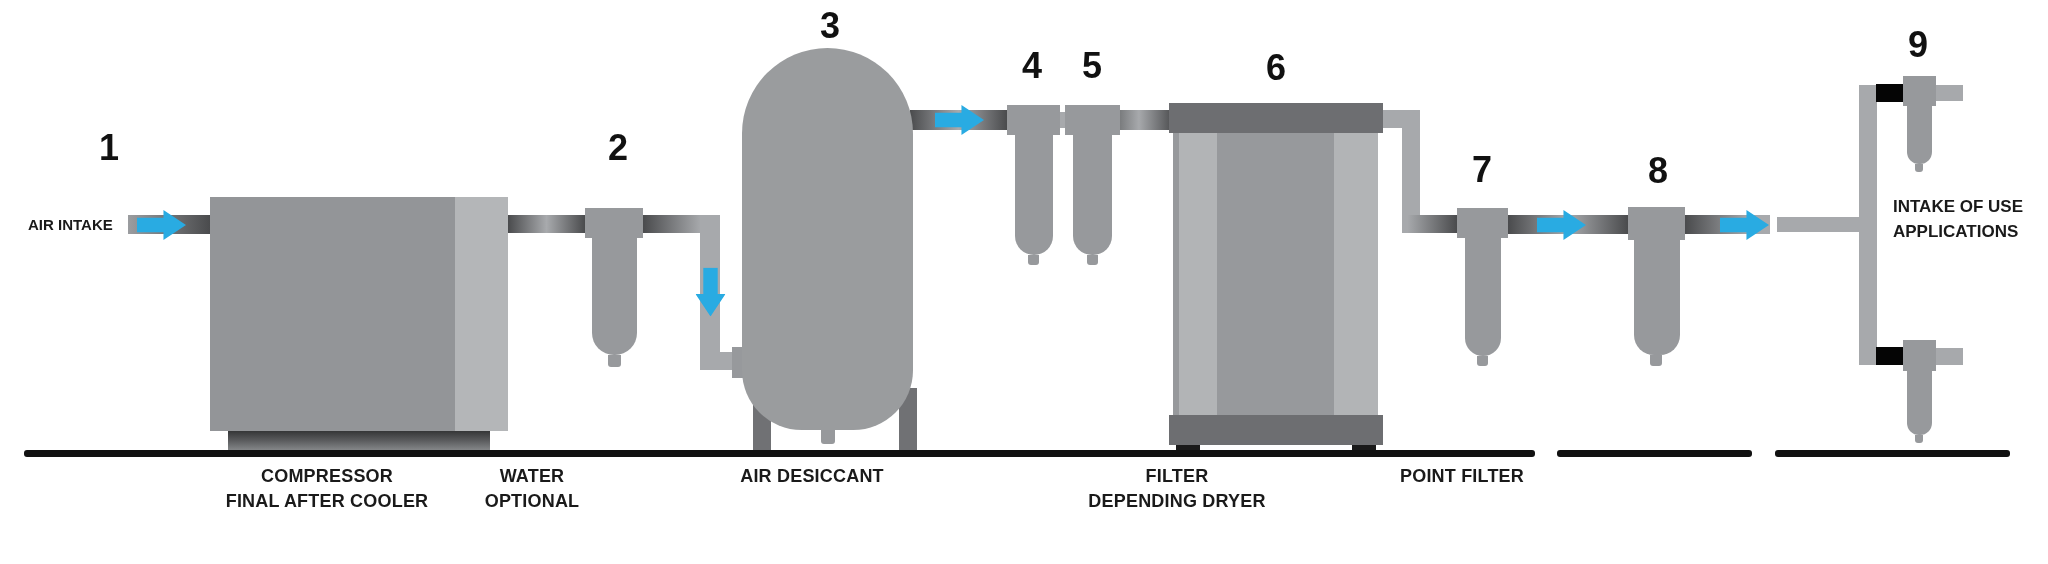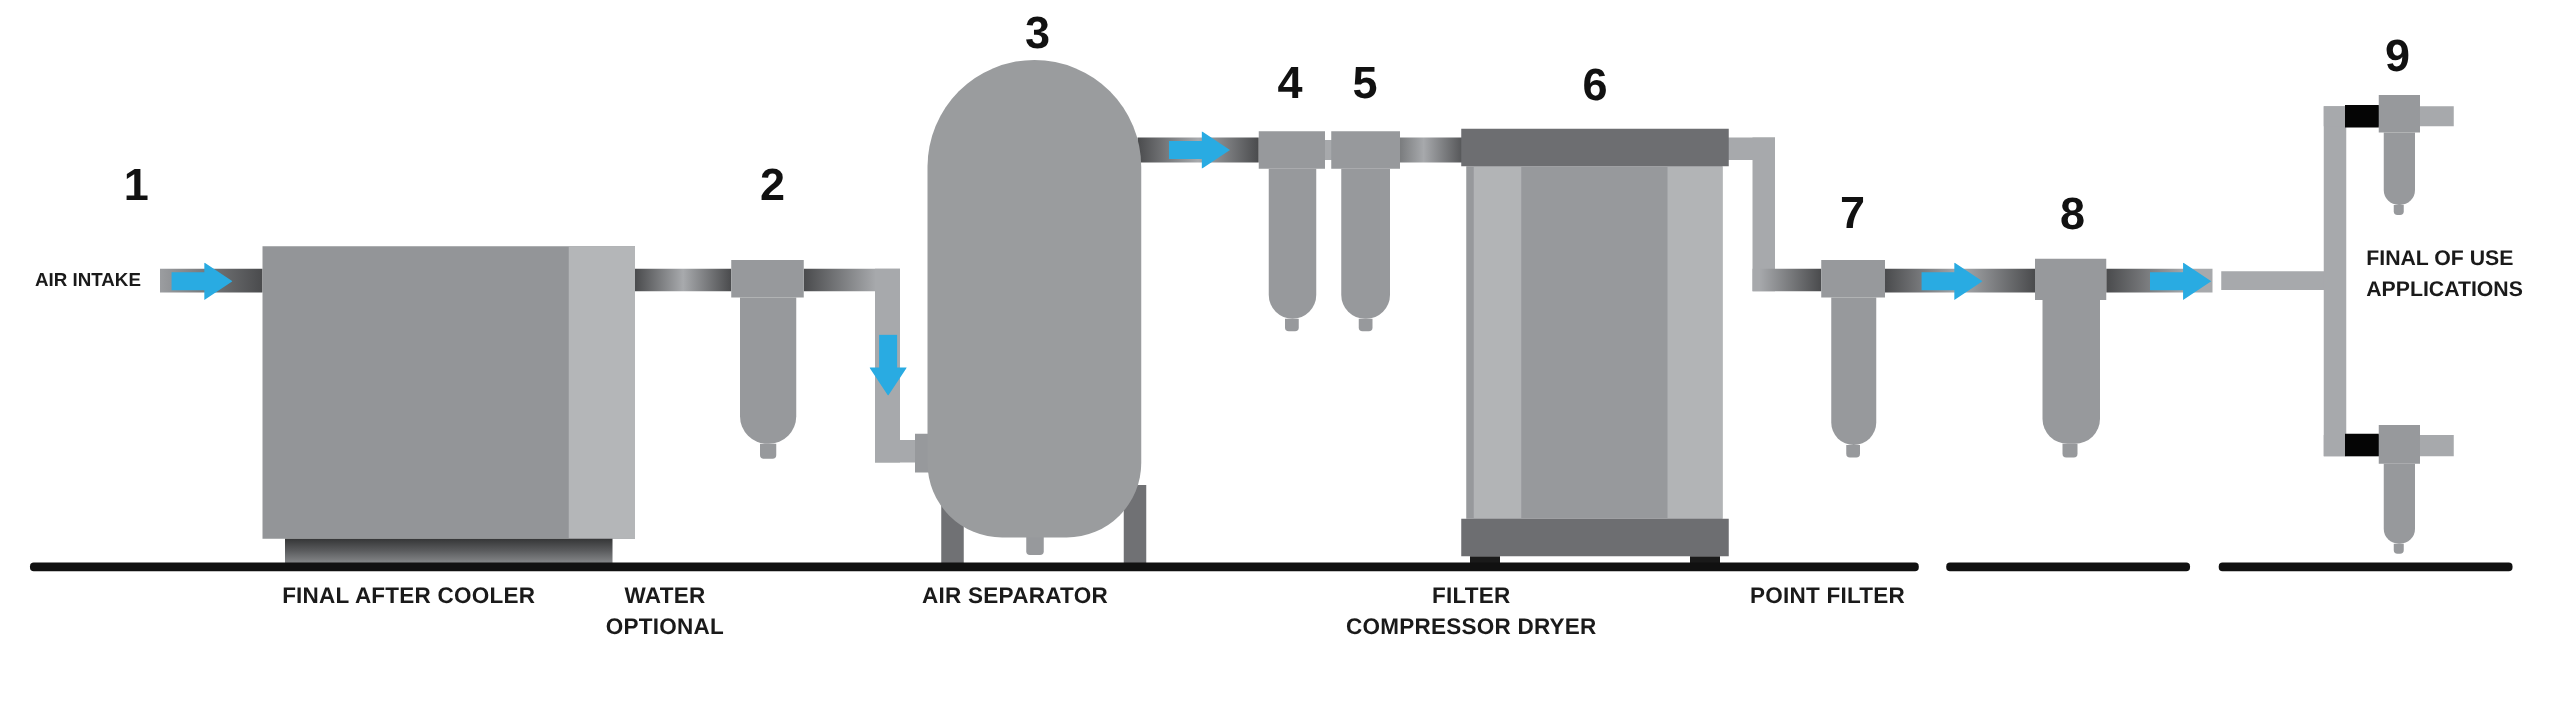--- a/index.html
+++ b/index.html
@@ -135,39 +135,40 @@
 
   <div class="fhead" style="left:1903px;top:76px;width:33px;height:30px;"></div>
   <div class="fbody" style="left:1907px;top:106px;width:25px;height:58px;border-radius:0 0 12px 12px;"></div>
   <div class="fstub" style="left:1915px;top:164px;width:8px;height:8px;"></div>
 
   <div class="fhead" style="left:1903px;top:340px;width:33px;height:31px;"></div>
   <div class="fbody" style="left:1907px;top:371px;width:25px;height:64px;border-radius:0 0 12px 12px;"></div>
   <div class="fstub" style="left:1915px;top:435px;width:8px;height:8px;"></div>
 
   <div class="pou">
-    <div>FINAL OF USE</div>
+    <div>INTAKE OF USE</div>
     <div>APPLICATIONS</div>
   </div>
 
   <div class="ground" style="left:24px;width:1511px;"></div>
   <div class="ground" style="left:1557px;width:195px;"></div>
   <div class="ground" style="left:1775px;width:235px;"></div>
 
   <div class="cap" style="left:177px;width:300px;">
+    <div>COMPRESSOR</div>
     <div>FINAL AFTER COOLER</div>
   </div>
   <div class="cap" style="left:432px;width:200px;text-align:center;">
     <div>WATER</div>
     <div>OPTIONAL</div>
   </div>
   <div class="cap" style="left:702px;width:220px;">
-    <div>AIR SEPARATOR</div>
+    <div>AIR DESICCANT</div>
   </div>
   <div class="cap" style="left:1062px;width:230px;">
     <div>FILTER</div>
-    <div>COMPRESSOR DRYER</div>
+    <div>DEPENDING DRYER</div>
   </div>
   <div class="cap" style="left:1382px;width:160px;">
     <div>POINT FILTER</div>
   </div>
 
 </div>
 
 </body></html>

